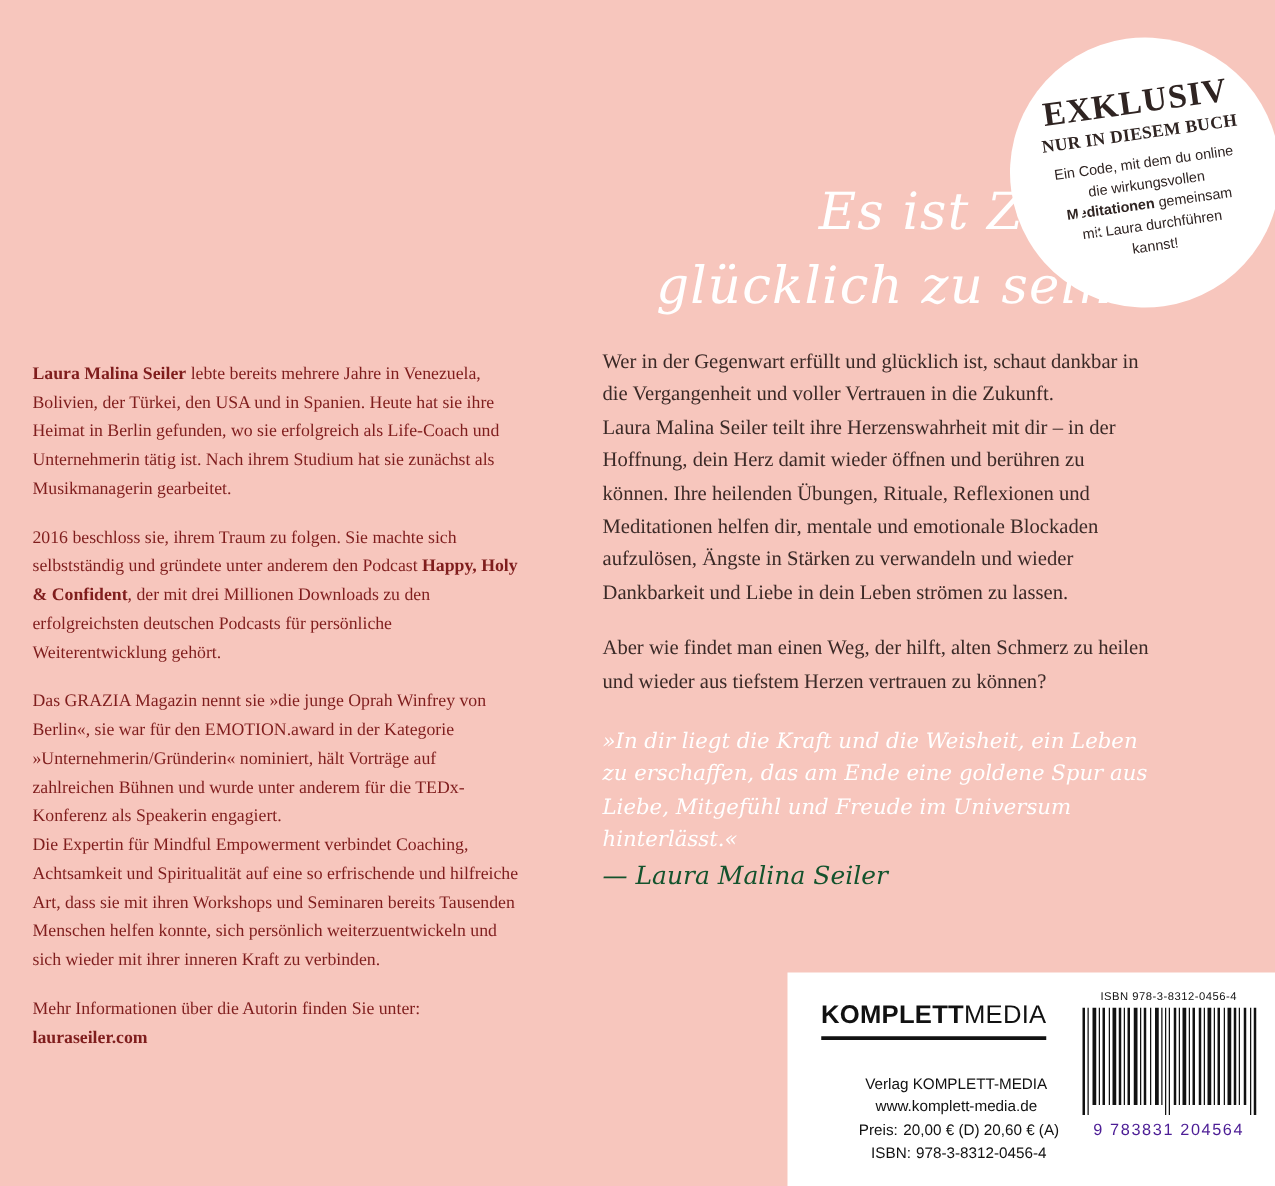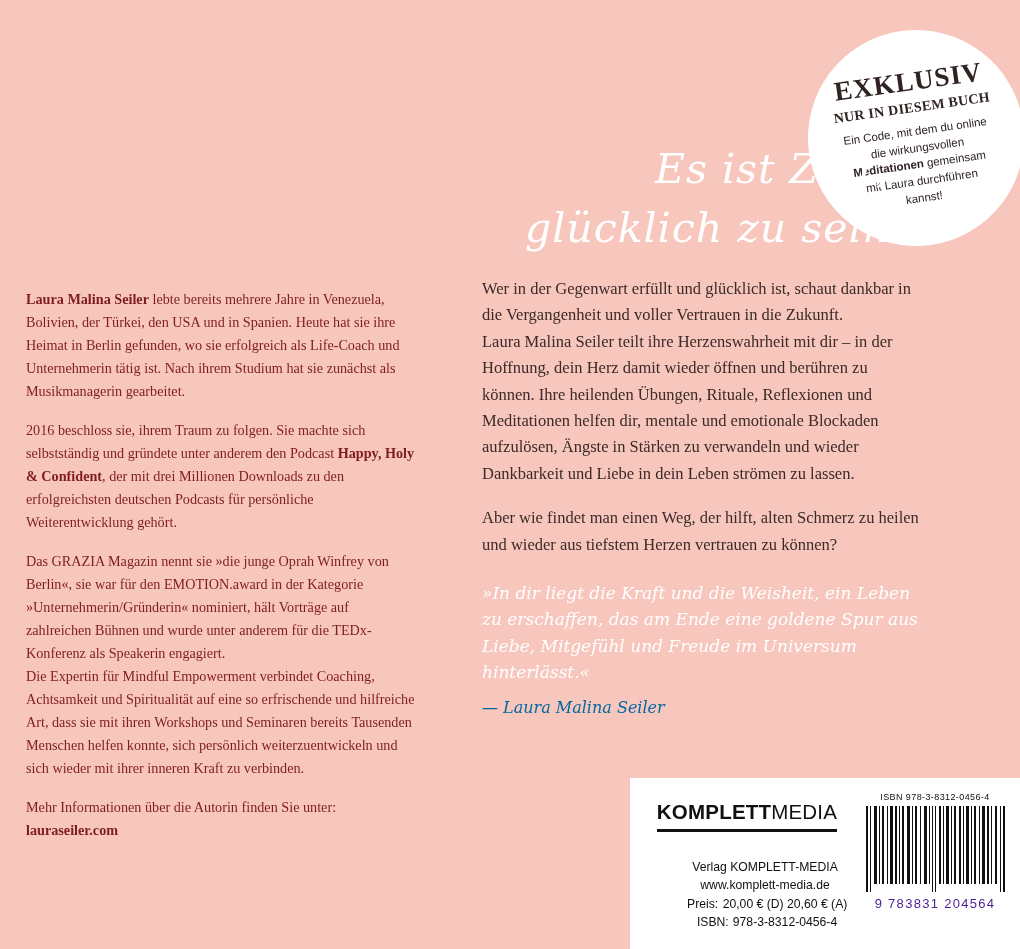--- a/index.html
+++ b/index.html
@@ -101,23 +101,23 @@
   .quote {
     margin-top: 22px;
     font-family: "DejaVu Serif", serif;
     font-style: italic;
     font-size: 17px;
     line-height: 1.55;
     color: #ffffff;
   }
   .quote .attrib {
     display: block;
-    margin-top: 11px;
-    font-size: 16px;
-    color: #0369a1;
+    margin-top: 0;
+    font-size: 20px;
+    color: #14532d;
   }
 
   
   .footer {
     position: absolute;
     left: 630px;
     top: 778px;
     width: 390px;
     height: 171px;
     background: #ffffff;

